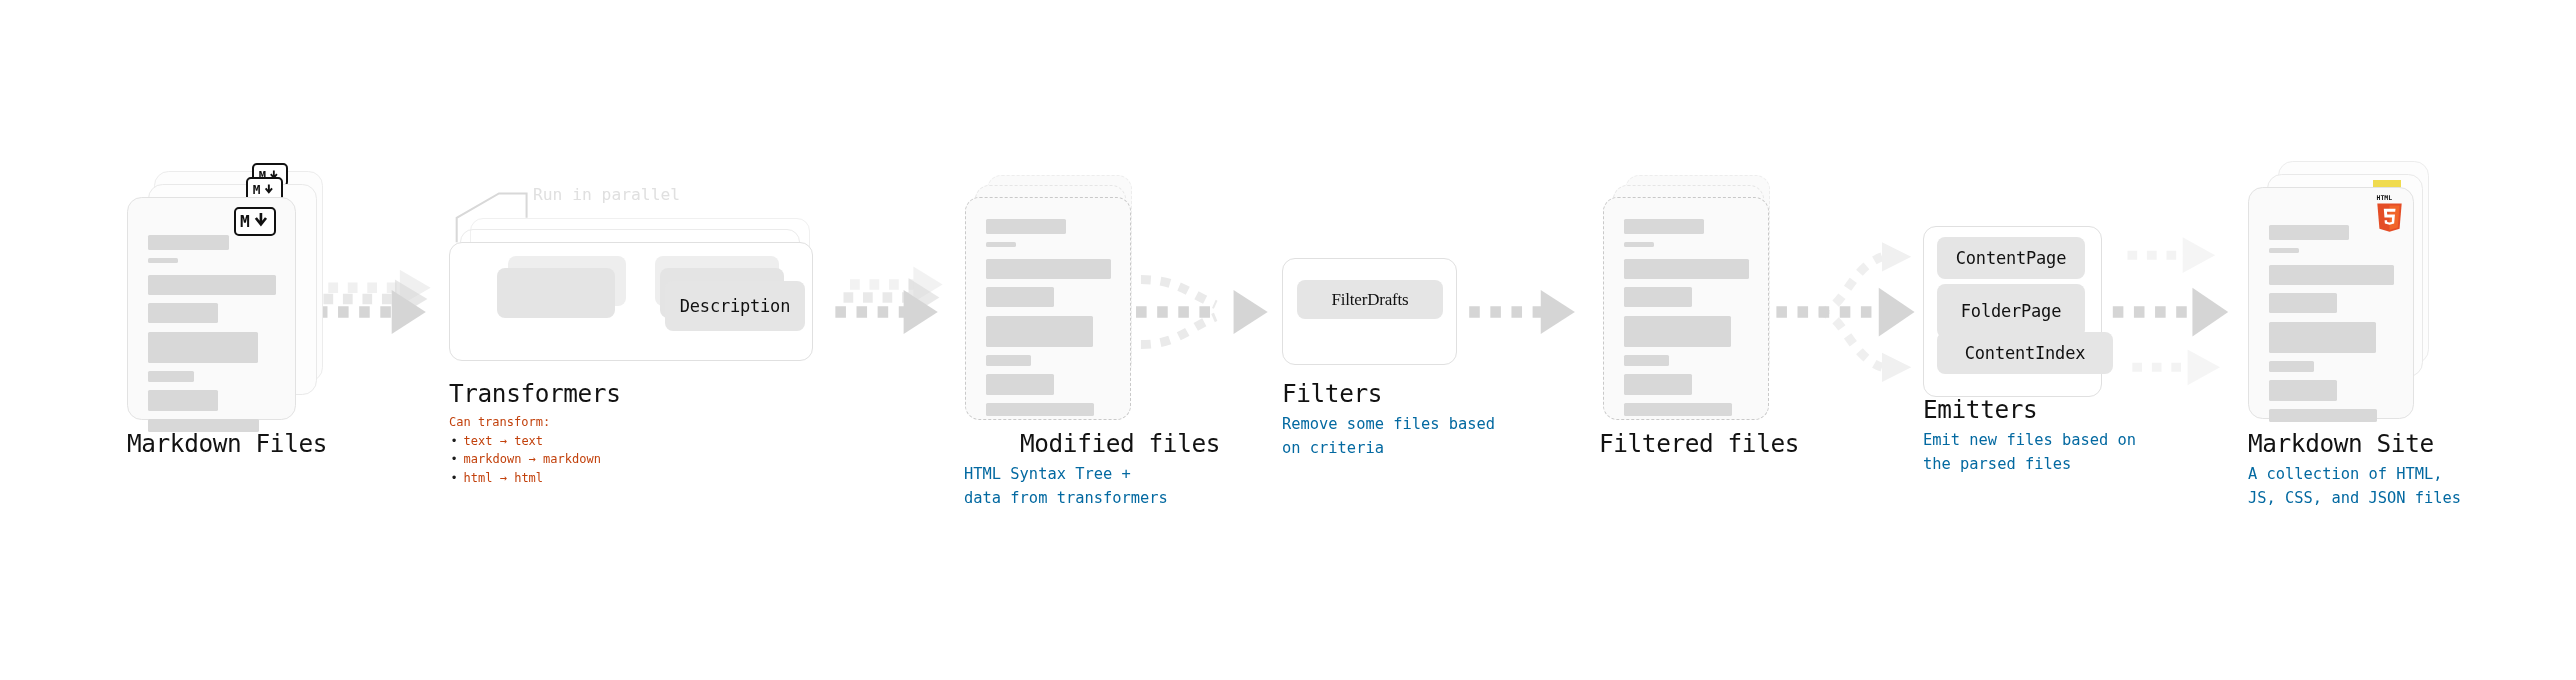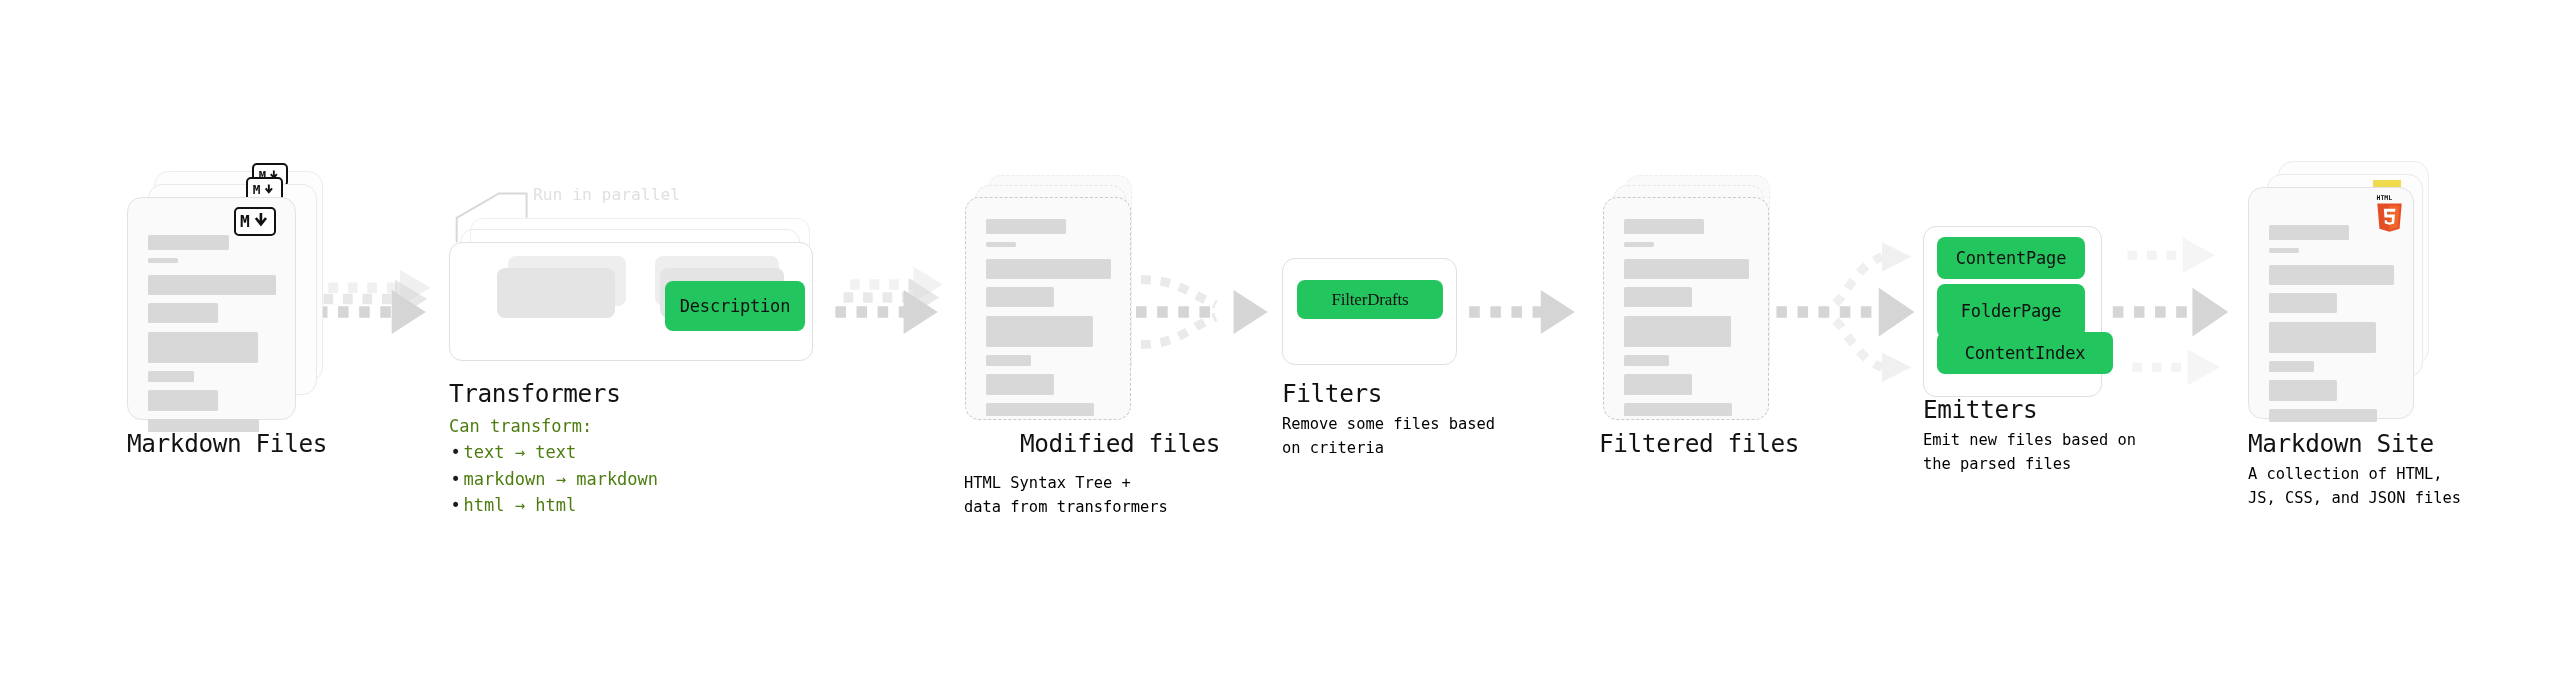--- a/index.html
+++ b/index.html
@@ -77,21 +77,21 @@
     background: transparent;
     box-sizing: border-box;
   }
   .groupframe.g-back2 { border-color: #f0f0f0; }
   .groupframe.g-back1 { border-color: #ebebeb; }
   .groupframe.g-front { border-color: #e0e0e0; background:#ffffff; }
 
   
   .pill {
     position: absolute;
-    background: #22c55e;
+    background: #e5e5e5;
     border-radius: 8.1px;
     box-sizing: border-box;
     display: flex;
     align-items: center;
     justify-content: center;
     color: #111;
     font-size: 17px;
     letter-spacing: -0.2px;
     white-space: nowrap;
   }
@@ -102,28 +102,28 @@
   .title {
     position: absolute;
     font-size: 24.4px;
     color: #121212;
     letter-spacing: -0.4px;
     white-space: nowrap;
   }
   .subtitle {
     position: absolute;
     font-size: 15.4px;
-    color: #000000;
+    color: #0369a1;
     line-height: 1.55;
     white-space: pre-line;
   }
   .bullets {
     position: absolute;
-    font-size: 17px;
-    color: #4d7c0f;
+    font-size: 12px;
+    color: #c2410c;
     line-height: 1.55;
   }
   .bullets .lead { display:block; }
   .bullets ul { margin: 0; padding: 0 0 0 14.6px; list-style: none; }
   .bullets li { position: relative; }
   .bullets li::before {
     content: "\2022";
     position: absolute;
     left: -13px;
     top: 0;
@@ -316,21 +316,21 @@
       <div class="bar" style="width:100%; height:20.3px;"></div>
       <div class="bar" style="width:55%; height:20.3px;"></div>
       <div class="bar" style="width:86%; height:31px;"></div>
       <div class="bar" style="width:36%; height:11.4px;"></div>
       <div class="bar" style="width:55%; height:21px;"></div>
       <div class="bar" style="width:87%; height:13px;"></div>
     </div>
   </div>
 
   <div class="title" style="left:1020px; top:429px;">Modified files</div>
-  <div class="subtitle" style="left:964px; top:463px;margin-top:9px;">HTML Syntax Tree +
+  <div class="subtitle" style="left:964px; top:463px;">HTML Syntax Tree +
 data from transformers</div>
 
   <div class="groupframe g-front" style="left:1282px; top:258px; width:175px; height:107px;"></div>
   <div class="pill" style="left:1297px; top:280px; width:146px; height:39px;font-family:Liberation Serif, serif;">
     <span>FilterDrafts</span>
   </div>
 
   <div class="title" style="left:1282px; top:379px;">Filters</div>
   <div class="subtitle" style="left:1282px; top:413px;">Remove some files based
 on criteria</div>

